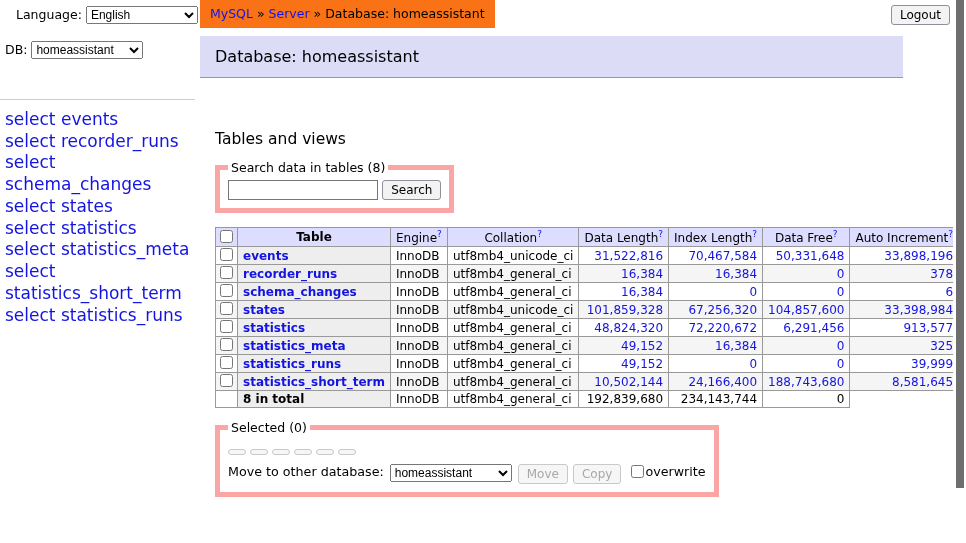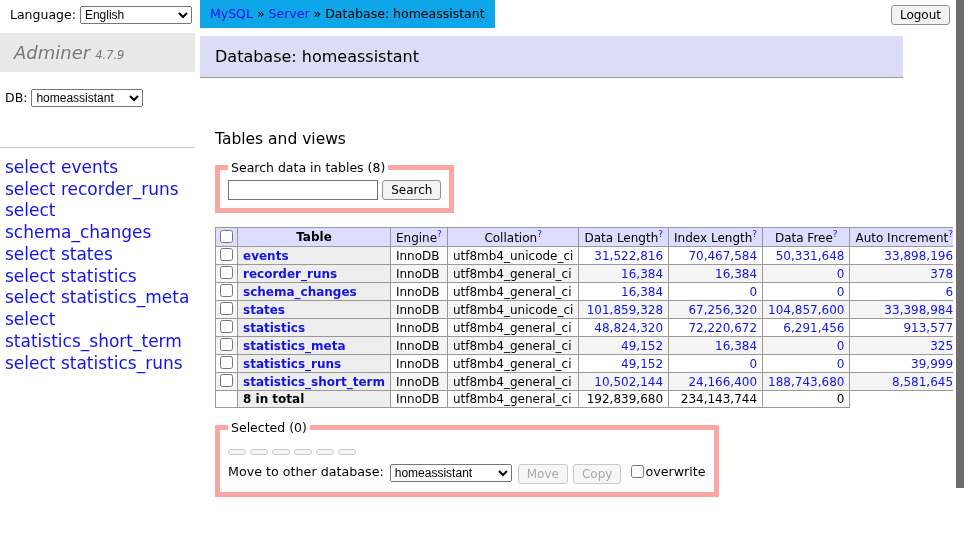--- a/index.html
+++ b/index.html
@@ -6,38 +6,38 @@
   html,body { margin:0; padding:0; }
   body {
     width:966px; height:543px; overflow:hidden; position:relative;
     background:#fff; color:#000;
     font-family:"DejaVu Sans", sans-serif; font-size:13px;
   }
   a { color:#1414e0; text-decoration:none; cursor:pointer; }
 
   
   #sidebar { position:absolute; left:0; top:0; width:195px; }
-  .lang-row { padding:6px 0 0 10px; font-size:12.5px; white-space:nowrap; }
+  .lang-row { padding:6px 0 0 16px; font-size:12.5px; white-space:nowrap; }
   .lang-row select { width:112px; margin-left:4px; font-size:12px; }
   h1.adminer {
     margin:9px 0 0; background:#e9e9e9; color:#7a7a7a;
     font-style:italic; font-weight:normal; font-size:18px; padding:9px 14px;
   }
   h1.adminer .version { font-size:11.5px; margin-left:5px; }
   .db-row { margin:17px 0 0 5px; font-size:12.5px; white-space:nowrap; }
   .db-row select { width:112px; margin-left:4px; font-size:12px; }
   .side-links { margin:15px 0 0 5px; width:176px; font-size:12.8px; line-height:1.25; }
   .side-links a { margin-right:14px; white-space:nowrap; }
   #sidebar hr { border:none; border-top:1px solid #ccc; margin:9px 0 0; }
   ul.table-list { list-style:none; margin:9px 0 0 5px; padding:0; font-size:17px; line-height:1.28; }
 
   
   #content { position:absolute; left:200px; top:0; width:703px; }
   .breadcrumb {
-    display:inline-block; background:#0ea5e9; padding:6px 10px 7px;
+    display:inline-block; background:#f97316; padding:6px 10px 7px;
     font-size:12.5px;
   }
   .breadcrumb .sep { margin:0 4px; }
   h2.page-title {
     margin:8px 0 0; background:#dcdcf7; border-bottom:1px solid #999;
     padding:11px 15px; font-size:16px; font-weight:normal;
   }
   .inner { padding-left:15px; }
   .page-links { margin-top:17px; font-size:12.5px; }
   .page-links a { margin-right:22px; }
@@ -78,21 +78,20 @@
   #scrollbar { position:absolute; right:0; top:0; width:13px; height:543px; background:#fff; }
   #scroll-thumb { position:absolute; right:2px; top:0; width:8px; height:488px; background:#6e6e6e; }
 </style>
 </head>
 <body>
 
 <div id="sidebar">
   <div class="lang-row">
     <span>Language:</span><select><option>English</option></select>
   </div>
-  <h1 class="adminer"><span>Adminer</span><span class="version">4.7.9</span></h1>
   <div class="db-row">
     <span>DB:</span><select><option>homeassistant</option></select>
   </div>
   <div class="side-links" id="side-links"><a></a><a></a><a></a><a></a></div>
   <hr>
   <ul class="table-list" id="side-table-list">
       <li><a>select</a> <a>events</a></li>
       <li><a>select</a> <a>recorder_runs</a></li>
       <li><a>select</a> <a>schema_changes</a></li>
       <li><a>select</a> <a>states</a></li>

